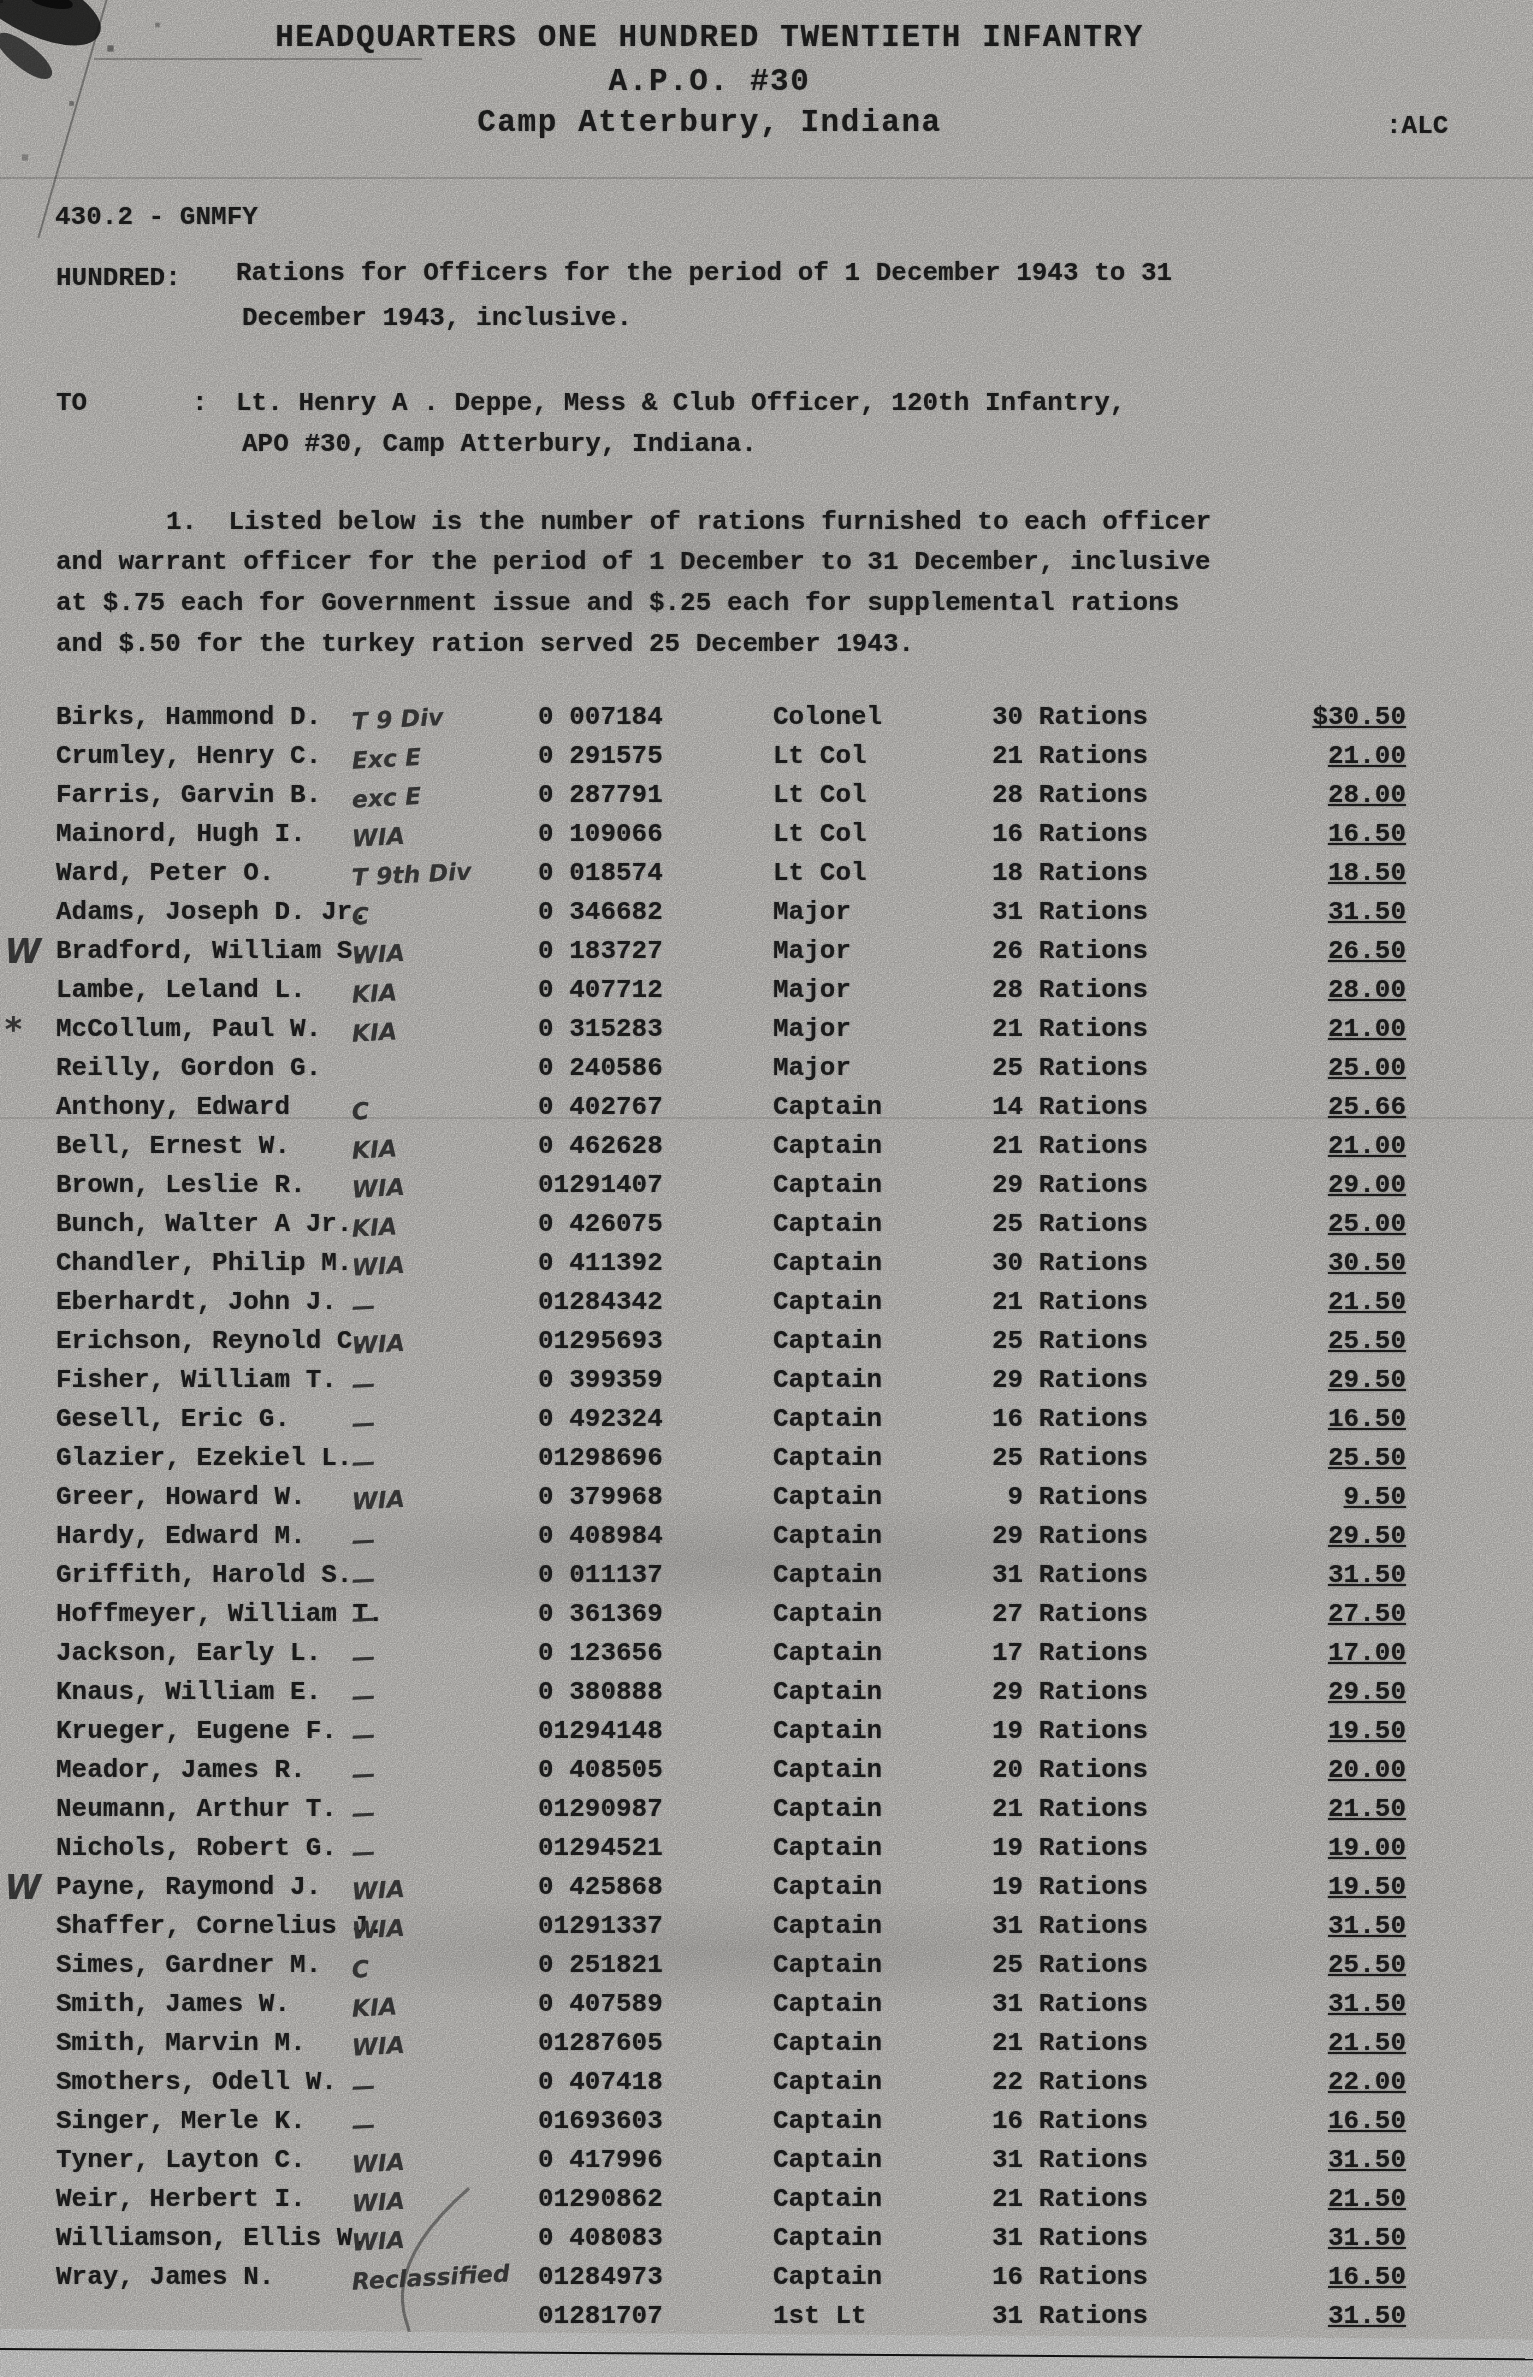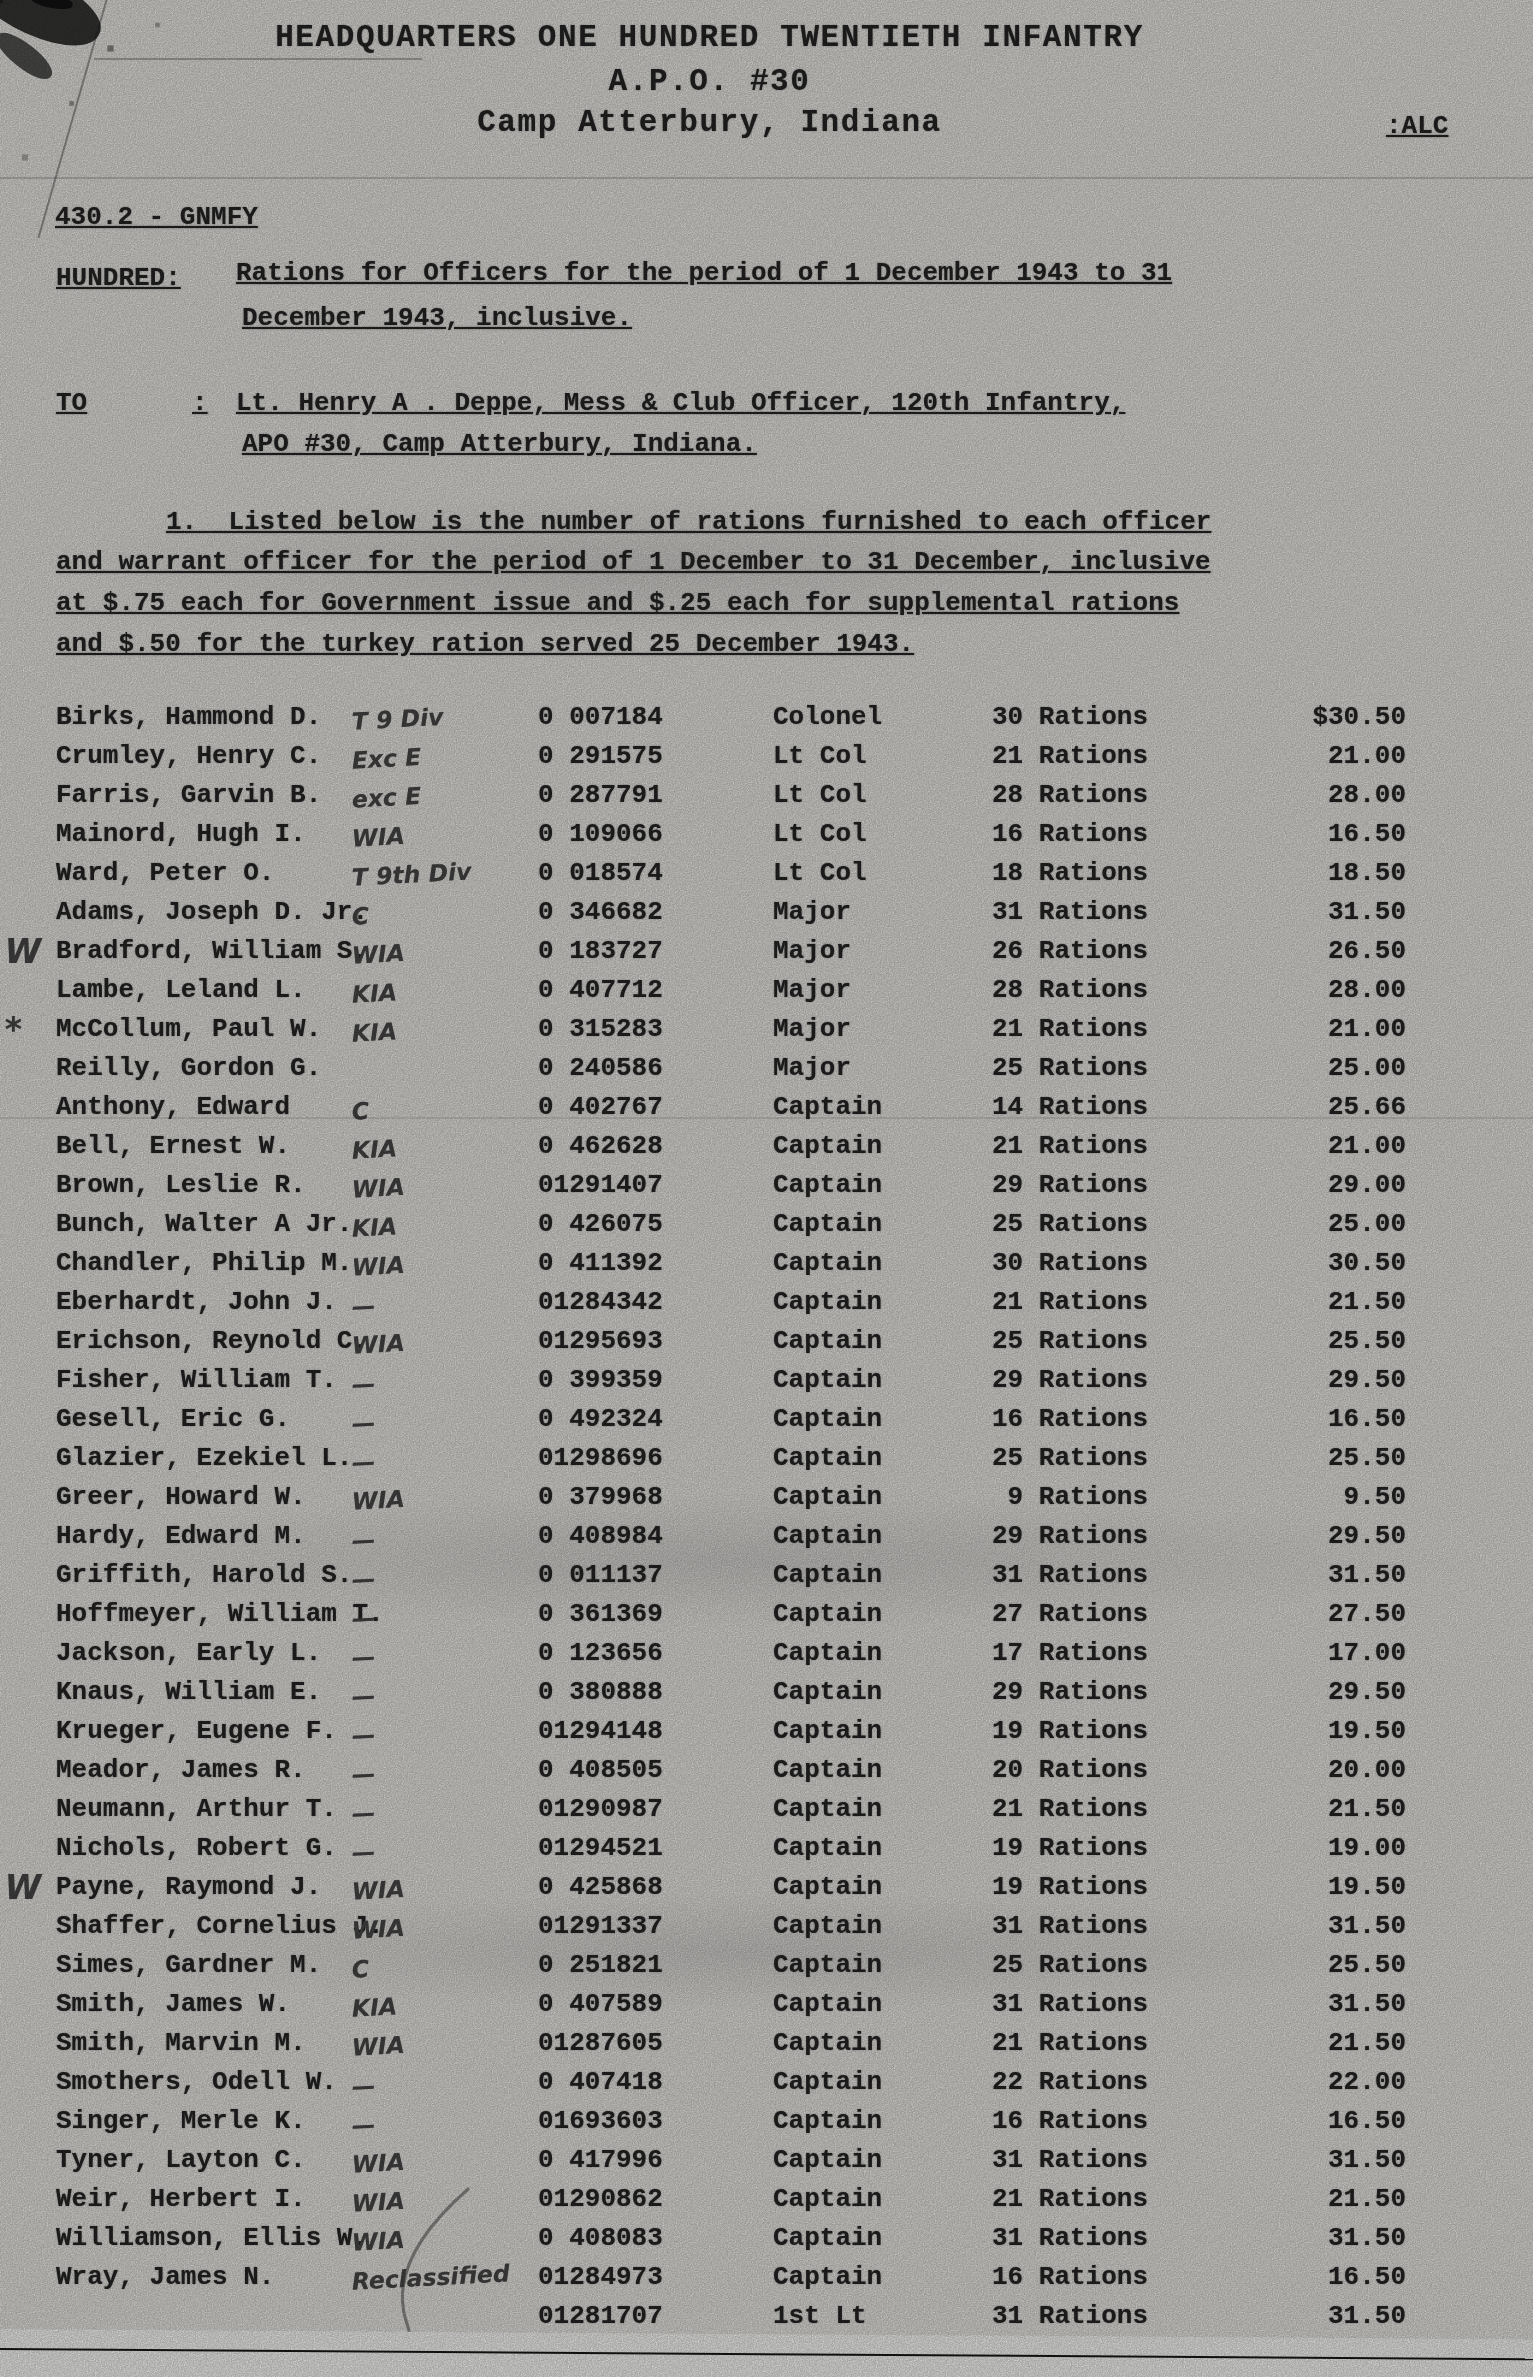--- a/index.html
+++ b/index.html
@@ -9,37 +9,37 @@
     background:#ebe9e5;
     font-family:"Liberation Mono",monospace;
   }
   .abs{position:absolute;}
   .type{
     font-weight:700;color:#242424;
     text-shadow:0 0 1.6px rgba(25,25,25,.45);
     white-space:pre;
   }
   .hdr{font-size:31px;letter-spacing:1.6px;}
-  .bodytxt{font-size:26px;text-decoration:underline;}
+  .bodytxt{font-size:26px;}
   .center{width:1419px;text-align:center;left:0;}
   .hand{
     font-family:"DejaVu Sans",sans-serif;font-style:italic;font-weight:600;
     color:#474747;white-space:pre;
     text-shadow:0 0 0.8px rgba(60,60,60,.4);
   }
   
   #roster{position:absolute;left:0;top:698px;width:1416px;}
   .row{display:flex;height:39px;line-height:39px;font-size:26px;}
   .c-margin{width:56px;padding-left:4.7px;font-size:33px;}
   .c-name{width:288px;}
   .c-note{width:194px;padding-left:7.8px;font-size:23.5px;transform:rotate(-3deg);}
   .c-serial{width:235px;}
   .c-rank{width:219px;}
   .c-rations{width:203px;}
-  .c-amount{width:211px;text-align:right;}
+  .c-amount{width:211px;text-align:right;text-decoration:underline;}
   
   .line{position:absolute;background:rgba(0,0,0,.16);}
   .smudge{position:absolute;border-radius:50%;
     background:radial-gradient(closest-side, rgba(95,95,95,.16), rgba(95,95,95,0));}
   .blob{position:absolute;background:#1b1b1b;border-radius:48%;}
   #band{position:absolute;left:-15.6px;top:2329px;width:1611px;height:125px;
     background:#fbfbfa;transform:rotate(0.38deg);transform-origin:0 0;}
   #edgeline{position:absolute;left:-15.6px;top:2348px;width:1611px;height:2.3px;
     background:#161616;transform:rotate(0.38deg);transform-origin:0 0;}
   #grain{position:absolute;left:0;top:0;pointer-events:none;opacity:.34;mix-blend-mode:multiply;}

